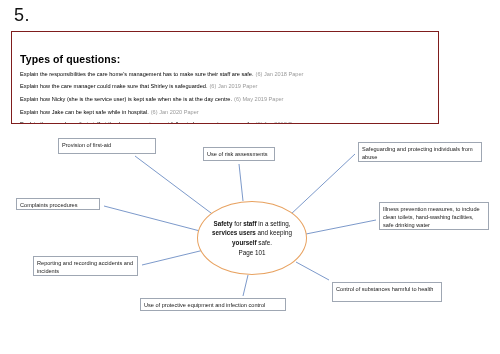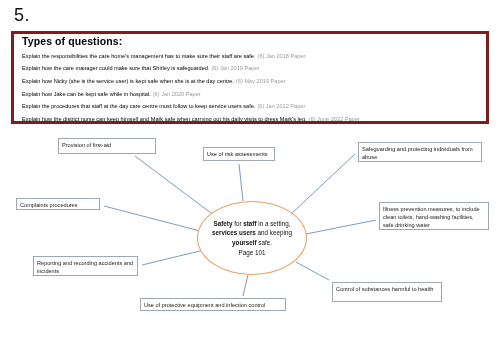--- a/index.html
+++ b/index.html
@@ -26,26 +26,26 @@
     letter-spacing: 0.5px;
     color: #111111;
     line-height: 1;
   }
 
   
   .questions-panel {
     position: absolute;
     left: 11px;
     top: 31px;
-    width: 478px;
+    width: 428px;
     height: 93px;
-    border: 3px solid #7f1d1d;
+    border: 1px solid #7f1d1d;
     background: #ffffff;
     box-sizing: border-box;
-    padding: 0 6px 0 6px;
+    padding: 20px 6px 0 6px;
     overflow: hidden;
   }
   .questions-title {
     font-size: 10.5px;
     font-weight: bold;
     color: #000000;
     margin: 1px 0 3px 2px;
     letter-spacing: 0.1px;
   }
   .question-row {

